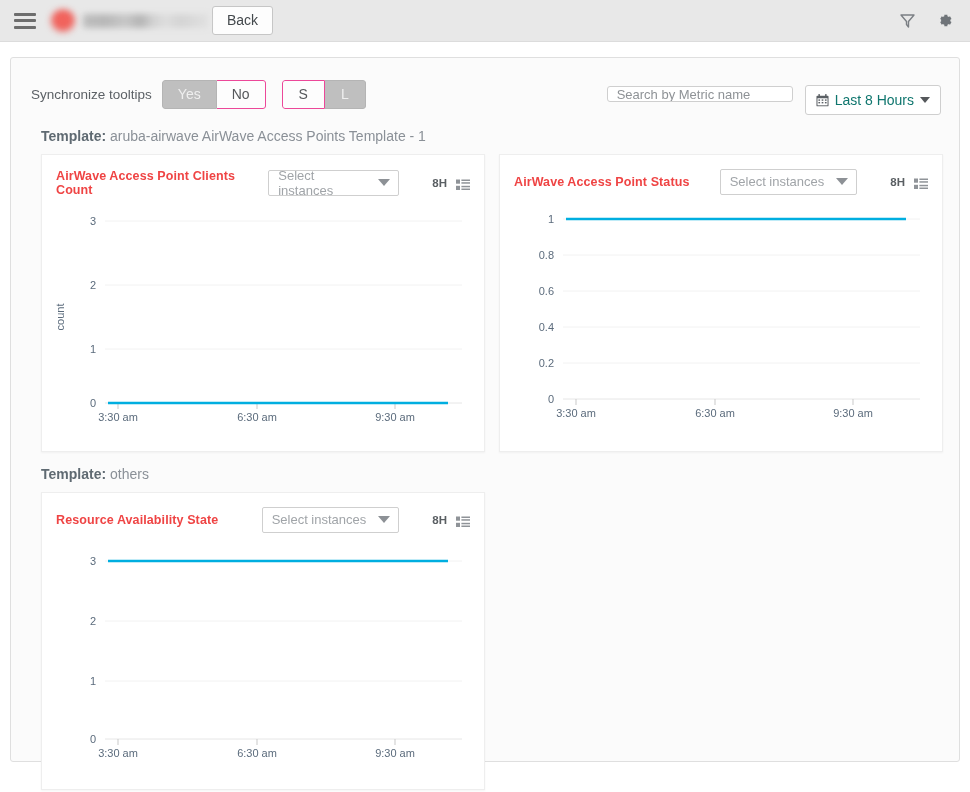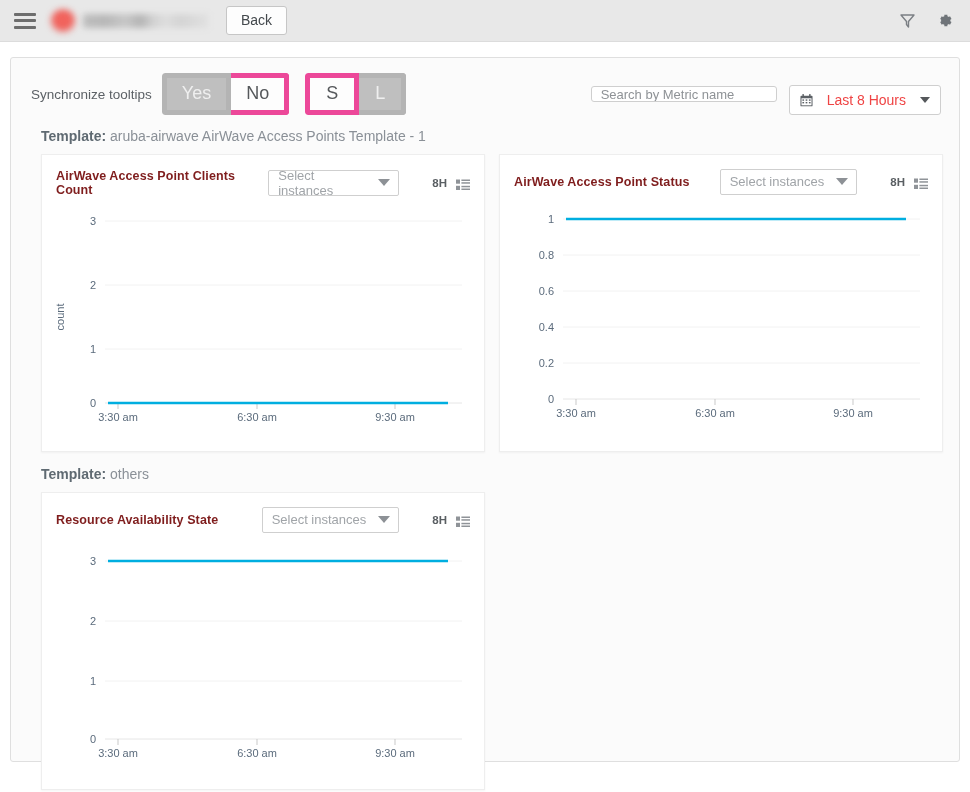--- a/index.html
+++ b/index.html
@@ -26,21 +26,21 @@
     width: 26px; height: 24px; border-radius: 50%;
     background: radial-gradient(circle at 50% 45%, #f46a63 0%, #ef5b55 45%, rgba(240,110,104,0.35) 72%, rgba(232,232,232,0) 100%);
     filter: blur(3px);
   }
   .brand-text-blur {
     height: 14px; width: 125px;
     background: linear-gradient(90deg,#b9b9b9 0%,#b2b2b2 18%,#c4c4c4 34%,#aeaeae 46%,#cfcfcf 56%, #dcdcdc 66%, #d2d2d2 78%, #dfdfdf 100%);
     filter: blur(3.2px); opacity:.9; border-radius:2px;
   }
   .back-btn {
-    margin-left: 18px;
+    margin-left: 4px;
     background:#fdfdfd; border:1px solid #c6c6c6; border-radius:3px;
     font-size:14px; color:#44494d; padding:5px 14px 6px; cursor:pointer;
     font-family:"Liberation Sans", sans-serif;
   }
   .topbar-right { margin-left:auto; display:flex; align-items:center; gap:18px; padding-right:2px;}
   .icon-btn { cursor:pointer; display:flex; align-items:center; justify-content:center; }
 
   
   .panel {
     position:absolute; left:10px; top:57px; right:10px; bottom:30px;
@@ -48,65 +48,65 @@
   }
 
   
   .controls {
     display:flex; align-items:center;
     padding: 16px 18px 0 20px; height: 56px;
   }
   .sync-label { font-size:13.5px; color:#5c6166; margin-right:10px; }
   .btn-group { display:flex; border-radius:3px; overflow:hidden; }
   .seg {
-    font-size:18px; padding:5px 15px 6px; cursor:pointer;
-    border:5px solid #ec4899; font-family:"Liberation Sans", sans-serif;
+    font-size:14px; padding:5px 15px 6px; cursor:pointer;
+    border:1px solid #ec4899; font-family:"Liberation Sans", sans-serif;
   }
   .seg + .seg { border-left:none; }
   .seg.on { background:#bfbfbf; color:#efefef; border-color:#b4b4b4;}
   .seg.off { background:#fdfdfd; color:#55585b; }
   .btn-group.first .seg:first-child{border-top-left-radius:3px;border-bottom-left-radius:3px;}
   .btn-group.first .seg:last-child{border-top-right-radius:3px;border-bottom-right-radius:3px;}
   .btn-group.second { margin-left:16px; }
   .btn-group.second .seg:first-child{border-top-left-radius:3px;border-bottom-left-radius:3px;}
   .btn-group.second .seg:last-child{border-top-right-radius:3px;border-bottom-right-radius:3px;}
   .btn-group.second .seg { padding:5px 16px 6px; }
 
   .controls-right { margin-left:auto; display:flex; align-items:center; gap:12px; }
   .search-box {
     width:186px; height:16px; border:1px solid #cfcfcf; border-radius:3px;
     background:#fff; font-size:13px; color:#5c6166; padding:0 9px;
     font-family:"Liberation Sans", sans-serif; outline:none;
   }
   .search-box::placeholder { color:#8e9296; }
   .time-btn {
     height:30px; border:1px solid #cfcfcf; border-radius:3px; background:#fff;
-    display:flex; align-items:center; gap:14px; padding:0 10px; cursor:pointer;
-    font-size:14px; color:#ef4444; font-family:"Liberation Sans", sans-serif;margin-top:12px;
+    display:flex; align-items:center; gap:6px; padding:0 10px; cursor:pointer;
+    font-size:14px; color:#0f766e; font-family:"Liberation Sans", sans-serif;margin-top:12px;
   }
   .cal { width:13px; height:13px; position:relative; display:inline-block; }
   .caret-dn { width:0;height:0;border-left:5px solid transparent;border-right:5px solid transparent;border-top:6px solid #55585b; }
 
   
   .tmpl-head {
     font-size:14px; padding: 14px 0 10px 30px; color:#8a9097; font-weight:normal;
   }
   .tmpl-head b { color:#5f6a72; font-weight:bold; }
 
   .cards-row { display:flex; padding: 0 18px 0 30px; gap:14px; }
 
   .card {
     background:#fff; border:1px solid #eeeeee;
     box-shadow: 0 1px 2px rgba(0,0,0,0.045);
     width: 444px; flex:none;
   }
   .card-head {
     display:flex; align-items:center; padding: 14px 14px 6px 14px;
   }
-  .card-title { font-size:12.5px; font-weight:bold; color:#7f1d1d; letter-spacing:.1px; }
+  .card-title { font-size:12.5px; font-weight:bold; color:#ef4444; letter-spacing:.1px; }
   .card-tools { margin-left:auto; display:flex; align-items:center; gap:9px; }
   .sel-instances {
     border:1px solid #cfcfcf; border-radius:2px; background:#fff;
     display:flex; align-items:center; gap:12px; padding:4px 8px 5px 9px;
     font-size:13px; color:#a0a4a8; cursor:pointer; height:26px;
   }
   .caret-fill { width:0;height:0;border-left:6px solid transparent;border-right:6px solid transparent;border-top:7px solid #8d9196; }
   .tool-8h { font-size:11.5px; font-weight:bold; color:#5a5f63;padding-left:24px; }
   .legend-ic { width:14px; height:12px; display:block; cursor:pointer; }
 

